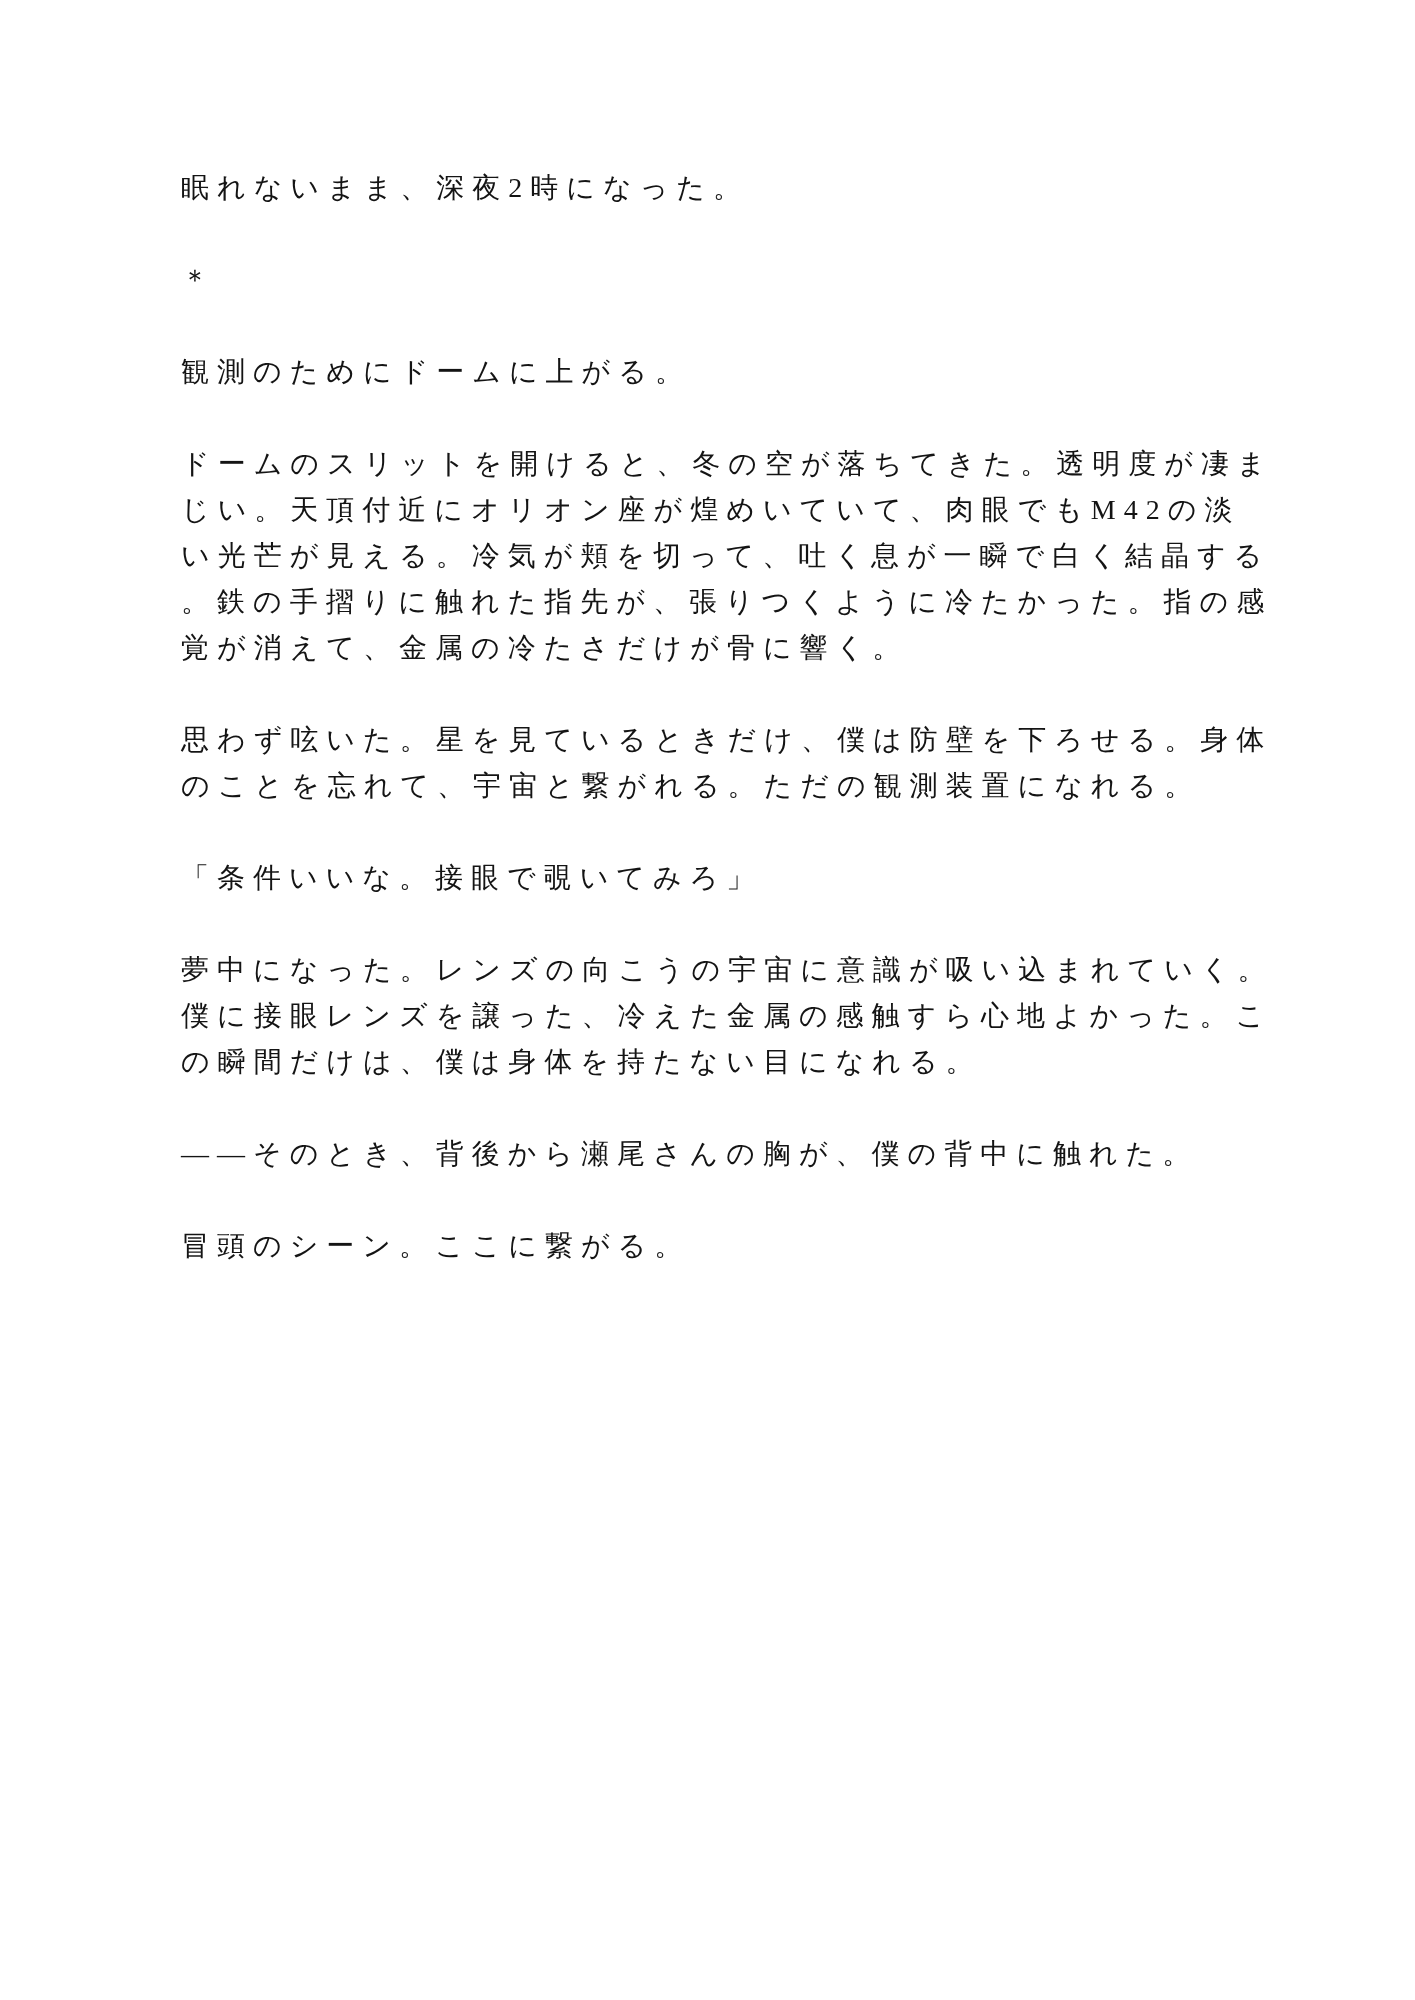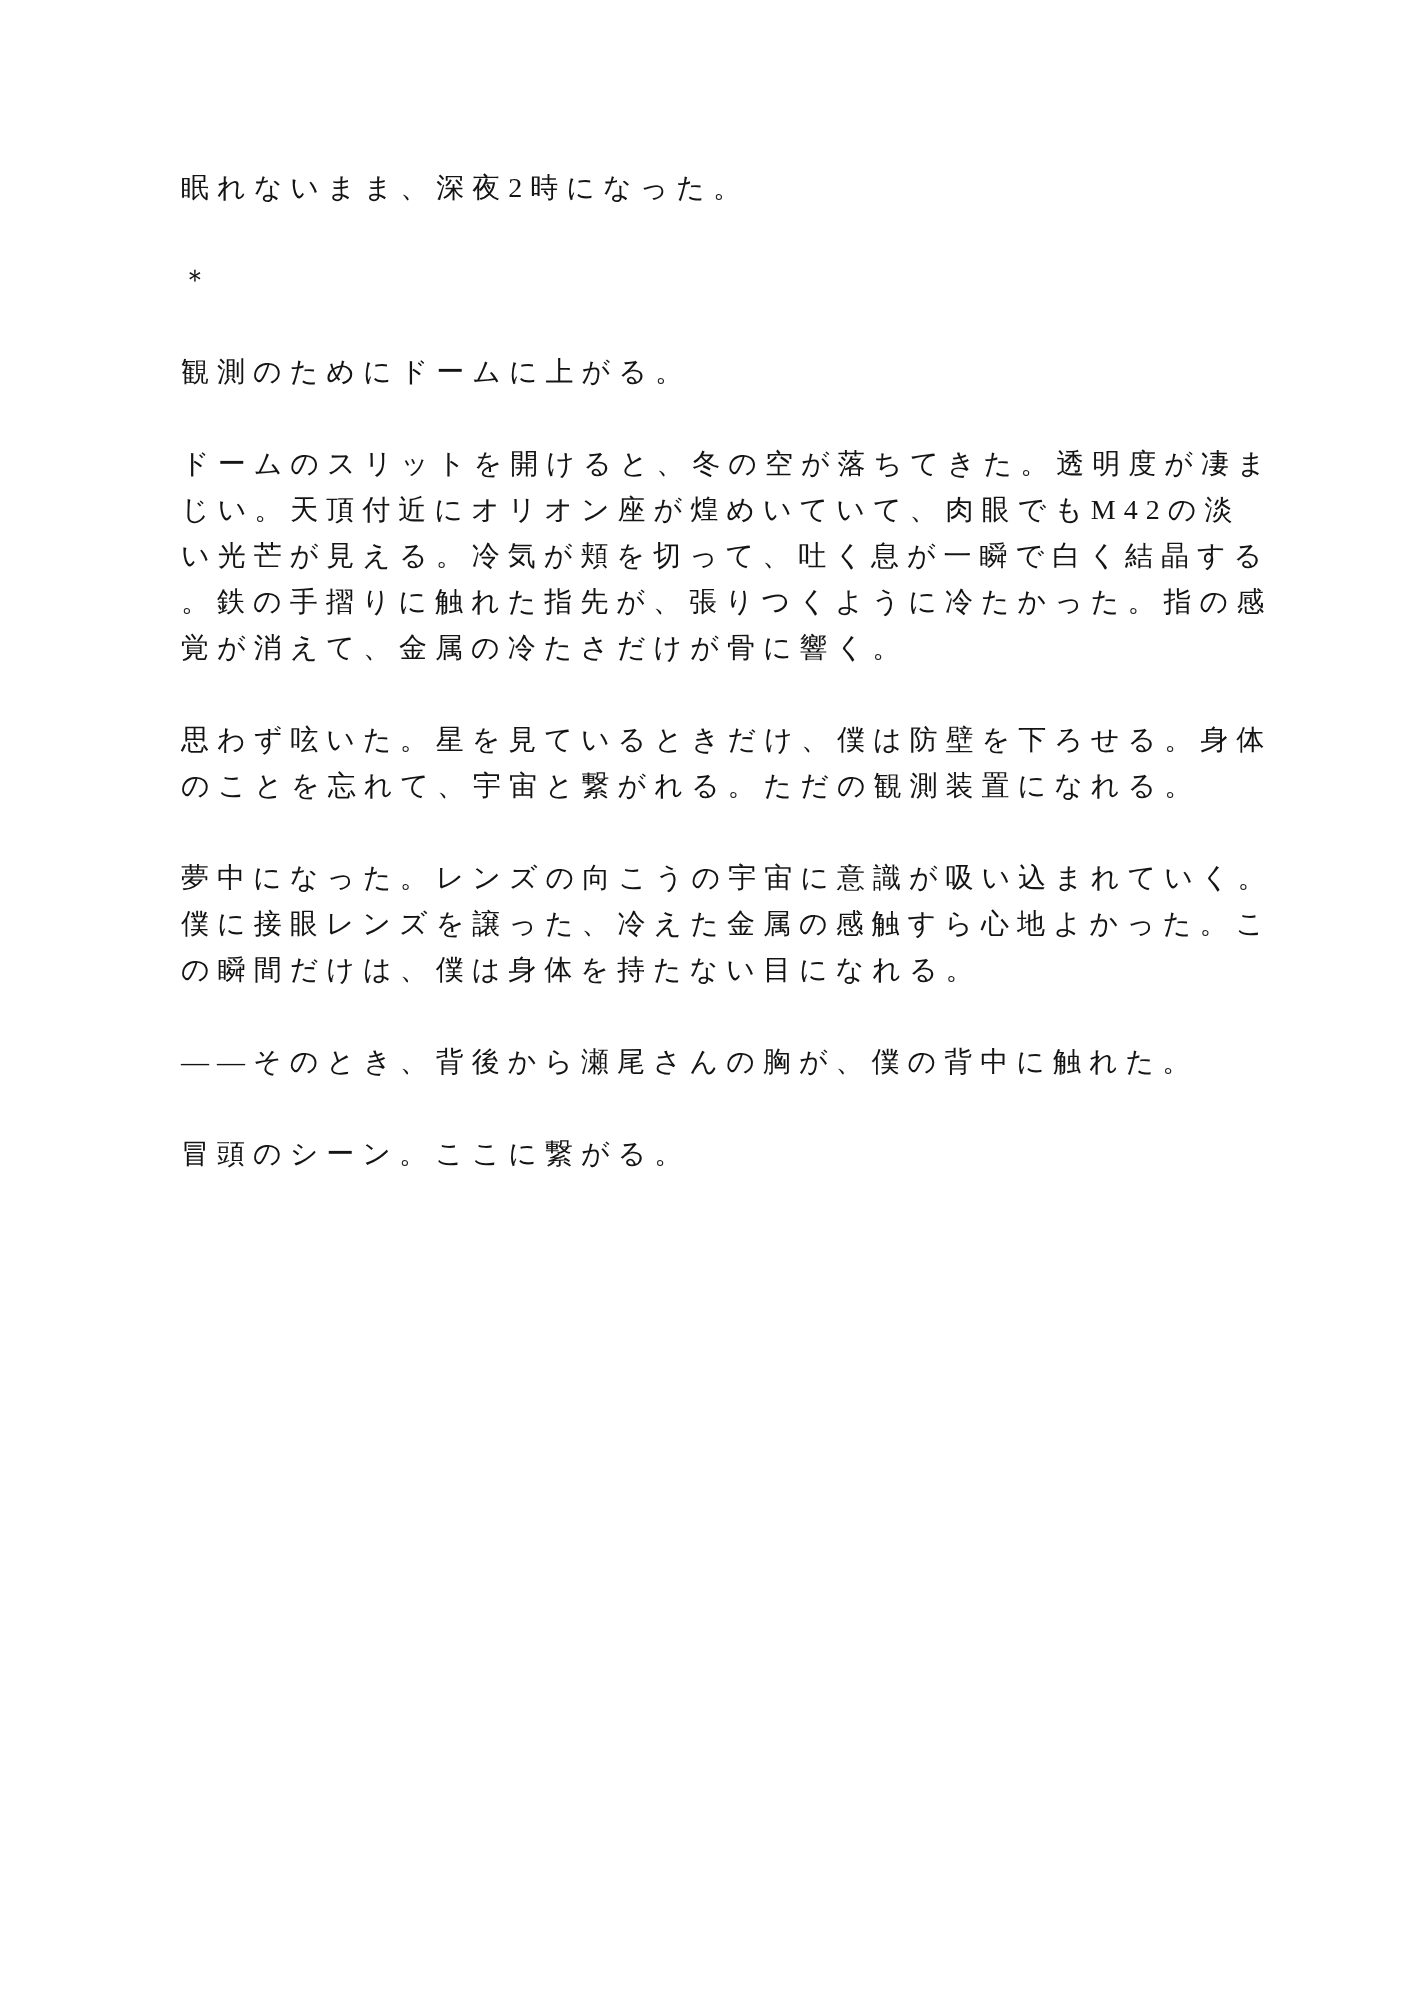--- a/index.html
+++ b/index.html
@@ -48,19 +48,20 @@
       <p class="para">眠れないまま、深夜2時になった。</p>
       <p class="para separator">＊</p>
       <p class="para">観測のためにドームに上がる。</p>
       <p class="para">ドームのスリットを開けると、冬の空が落ちてきた。透明度が凄ま
 じい。天頂付近にオリオン座が煌めいていて、肉眼でもM42の淡
 い光芒が見える。冷気が頬を切って、吐く息が一瞬で白く結晶する
 。鉄の手摺りに触れた指先が、張りつくように冷たかった。指の感
 覚が消えて、金属の冷たさだけが骨に響く。</p>
       <p class="para">思わず呟いた。星を見ているときだけ、僕は防壁を下ろせる。身体
 のことを忘れて、宇宙と繋がれる。ただの観測装置になれる。</p>
+      <p class="para">「条件いいな。接眼で覗いてみろ」</p>
       <p class="para">夢中になった。レンズの向こうの宇宙に意識が吸い込まれていく。
 僕に接眼レンズを譲った、冷えた金属の感触すら心地よかった。こ
 の瞬間だけは、僕は身体を持たない目になれる。</p>
       <p class="para">——そのとき、背後から瀬尾さんの胸が、僕の背中に触れた。</p>
       <p class="para">冒頭のシーン。ここに繋がる。</p>
     </div>
 </div>
 
 </body></html>

